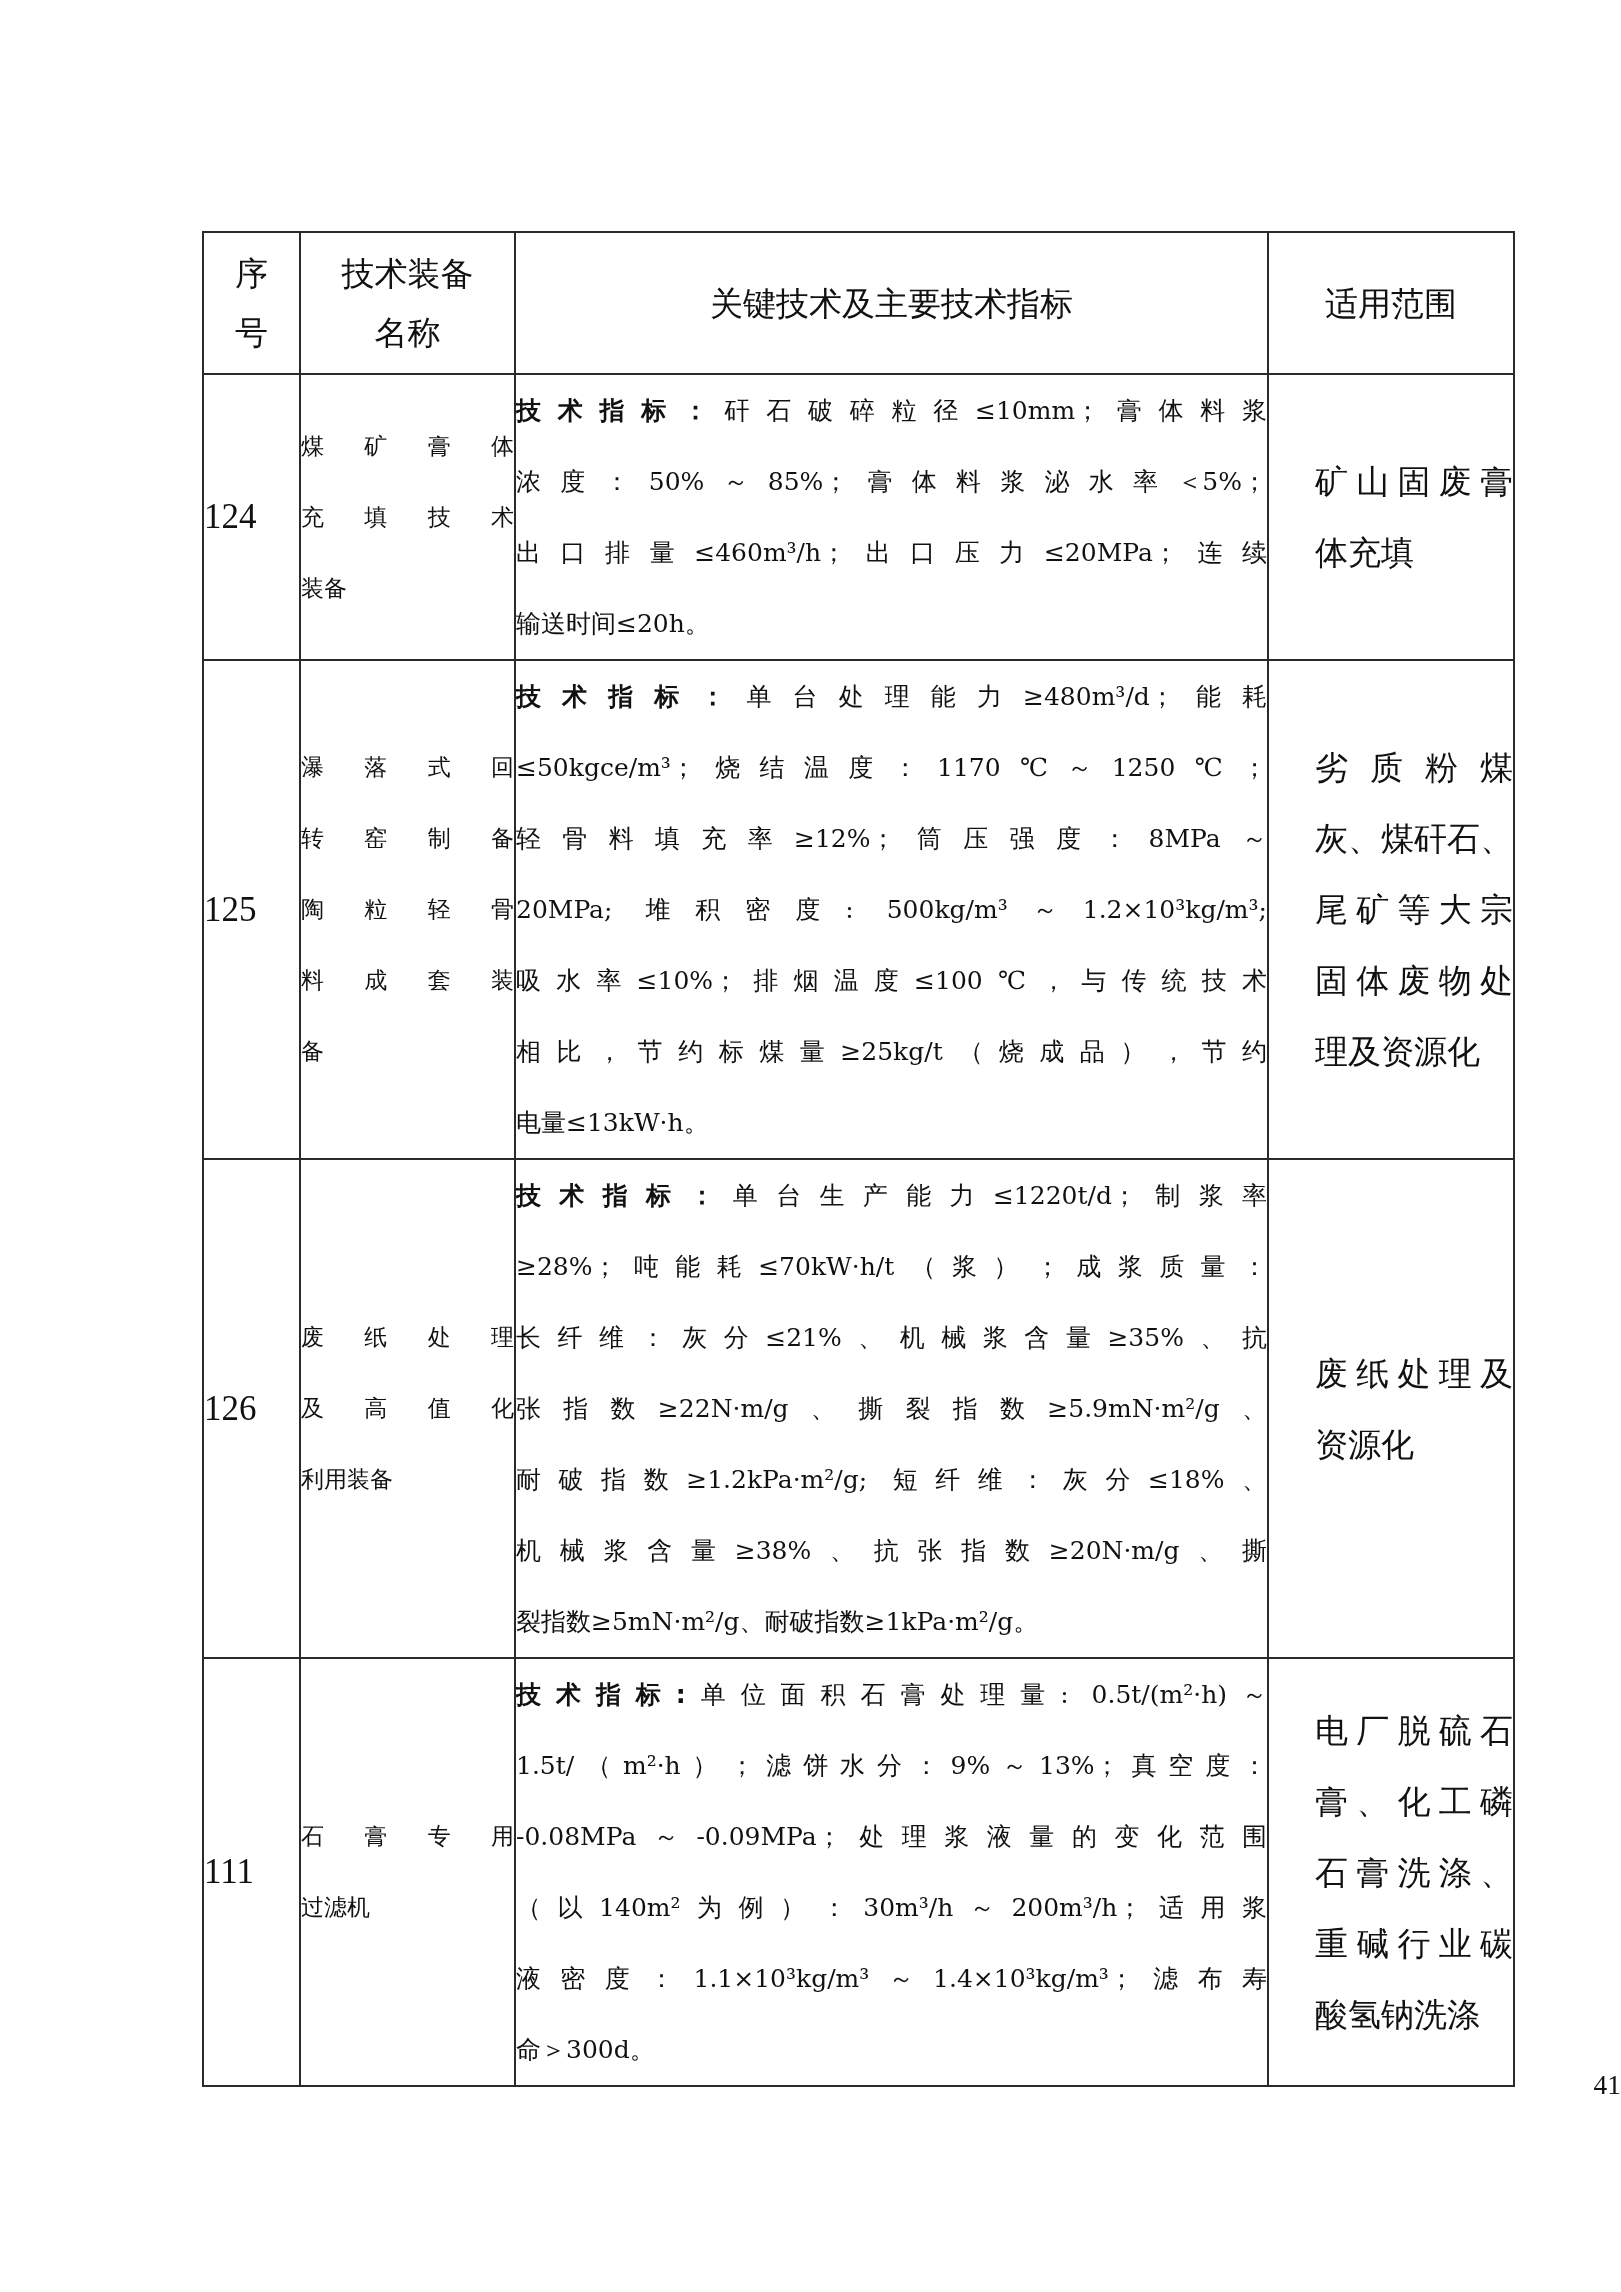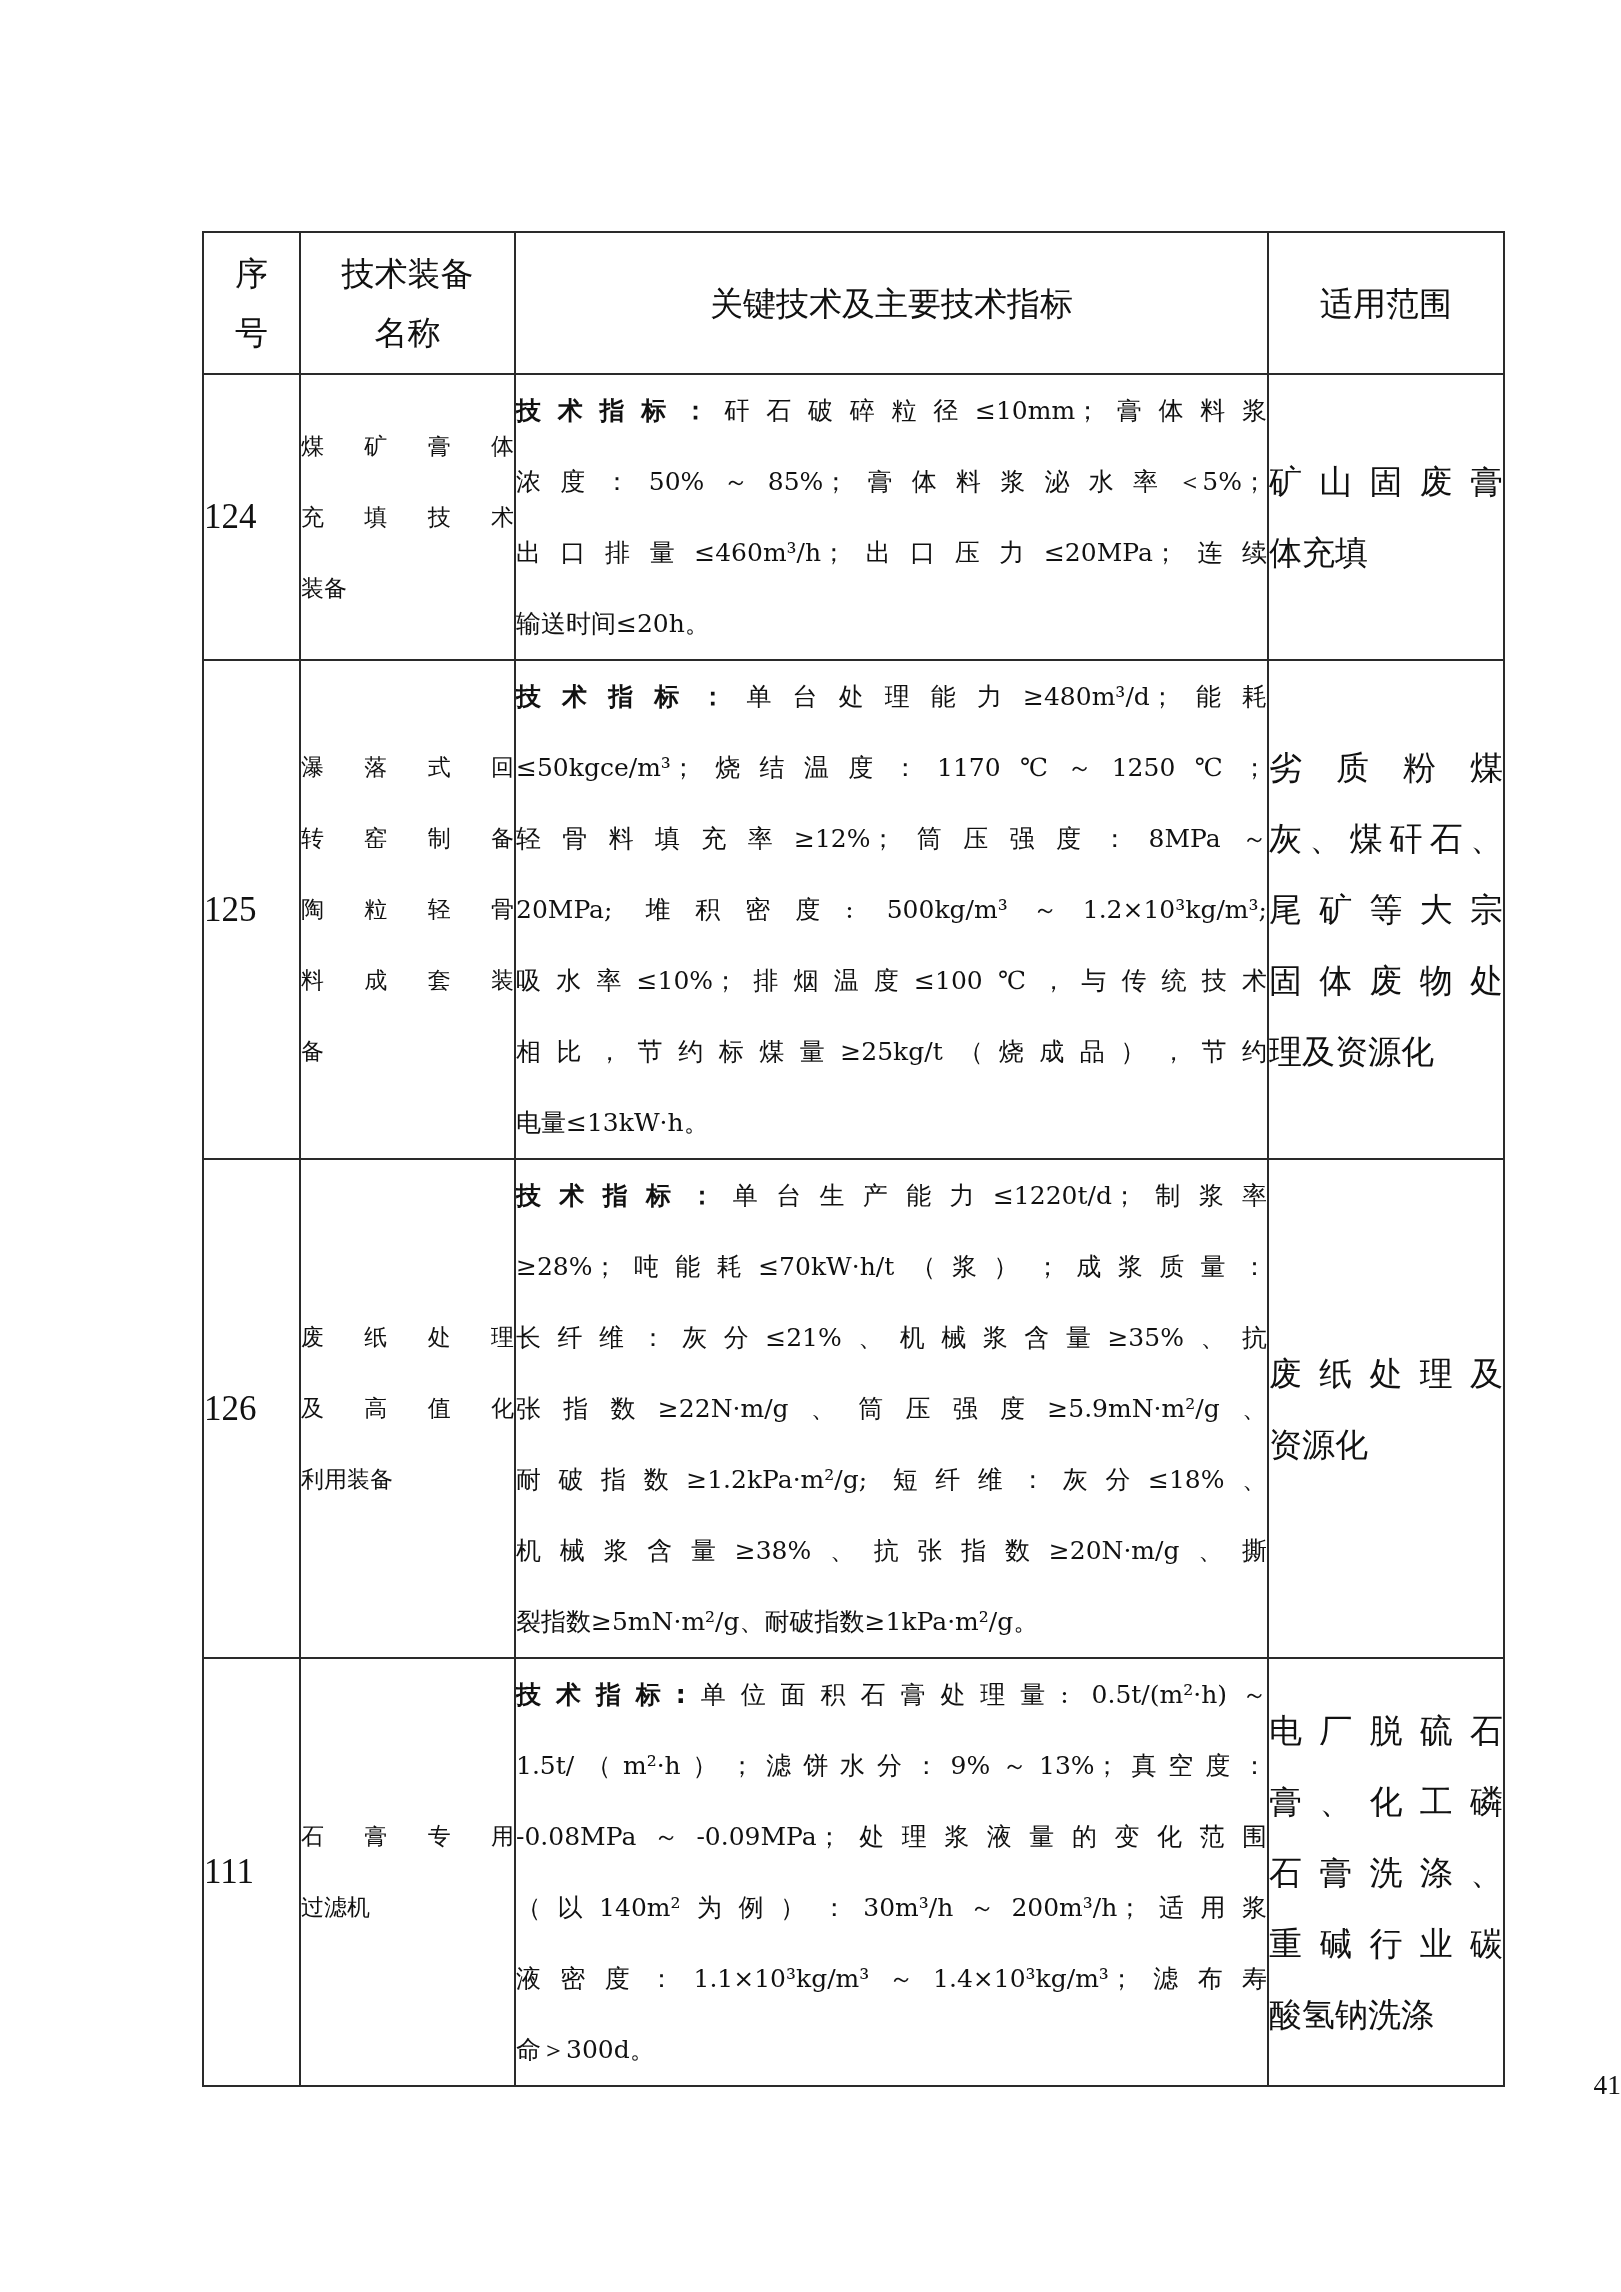--- a/index.html
+++ b/index.html
@@ -9,21 +9,21 @@
   .page-table td, .page-table th { border:2px solid #2a2a2a; padding:0; vertical-align:middle; }
   .c1 { width:97px; } .c2 { width:215px; } .c3 { width:753px; } .c4 { width:236px; }
   .hdr th { font-family:"DejaVu Sans","Liberation Sans",sans-serif; font-weight:normal; font-size:33px; line-height:71px; text-align:center; }
   .hdr { height:142px; }
   .num { font-family:"Liberation Serif",serif; font-size:35px; }
   .lines { padding:0 13.7px 0 13.7px; }
   .ln { display:block; height:71px; line-height:71px; font-size:25px; white-space:nowrap; text-align:justify; text-align-last:justify; overflow:hidden; }
   .ln.last { text-align-last:left; }
   .ln b { font-family:"DejaVu Sans","Liberation Sans",sans-serif; font-weight:bold; }
   .name .ln { font-size:23px; }
-  .scope .ln { font-size:33px; }
+  .scope .ln { font-size:33px;padding-left:46px; }
   .page-num { position:absolute; left:0; width:1621px; top:2070px; text-align:right; font-family:"Liberation Serif",serif; font-size:27.4px; }
 </style>
 </head>
 <body>
 
 <table class="page-table">
   <colgroup>
       <col class="c1">
       <col class="c2">
       <col class="c3">
@@ -93,21 +93,21 @@
     <td class="num">126</td>
     <td class="lines name">
       <span class="ln">废纸处理</span>
       <span class="ln">及高值化</span>
       <span class="ln last">利用装备</span>
     </td>
     <td class="lines">
       <span class="ln"><b>技术指标：</b><span>单台生产能力≤1220t/d；制浆率</span></span>
       <span class="ln">≥28%；吨能耗≤70kW·h/t（浆）；成浆质量：</span>
       <span class="ln">长纤维：灰分≤21%、机械浆含量≥35%、抗</span>
-      <span class="ln">张指数≥22N·m/g、筒压强度≥5.9mN·m²/g、</span>
+      <span class="ln">张指数≥22N·m/g、撕裂指数≥5.9mN·m²/g、</span>
       <span class="ln">耐破指数≥1.2kPa·m²/g; 短纤维：灰分≤18%、</span>
       <span class="ln">机械浆含量≥38%、抗张指数≥20N·m/g、撕</span>
       <span class="ln last">裂指数≥5mN·m²/g、耐破指数≥1kPa·m²/g。</span>
     </td>
     <td class="lines scope">
       <span class="ln">废纸处理及</span>
       <span class="ln last">资源化</span>
     </td>
   </tr>
 

